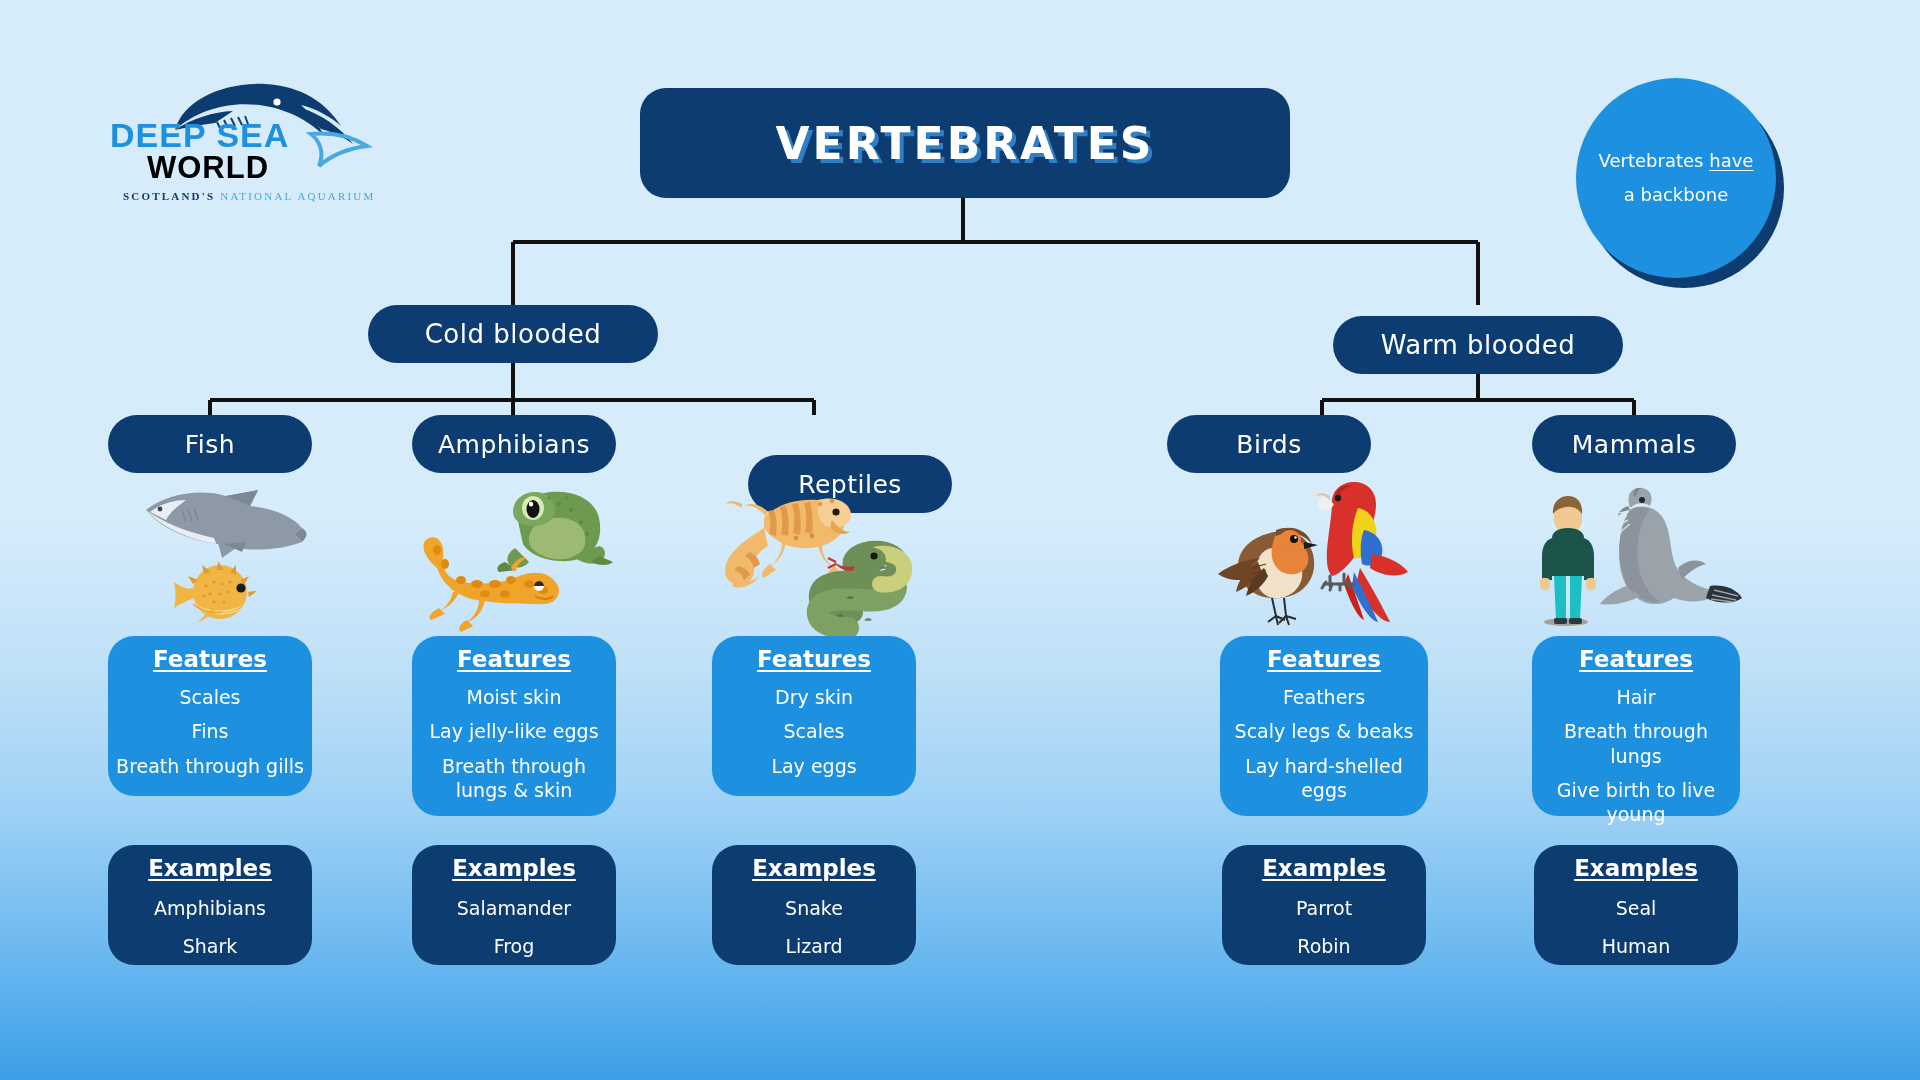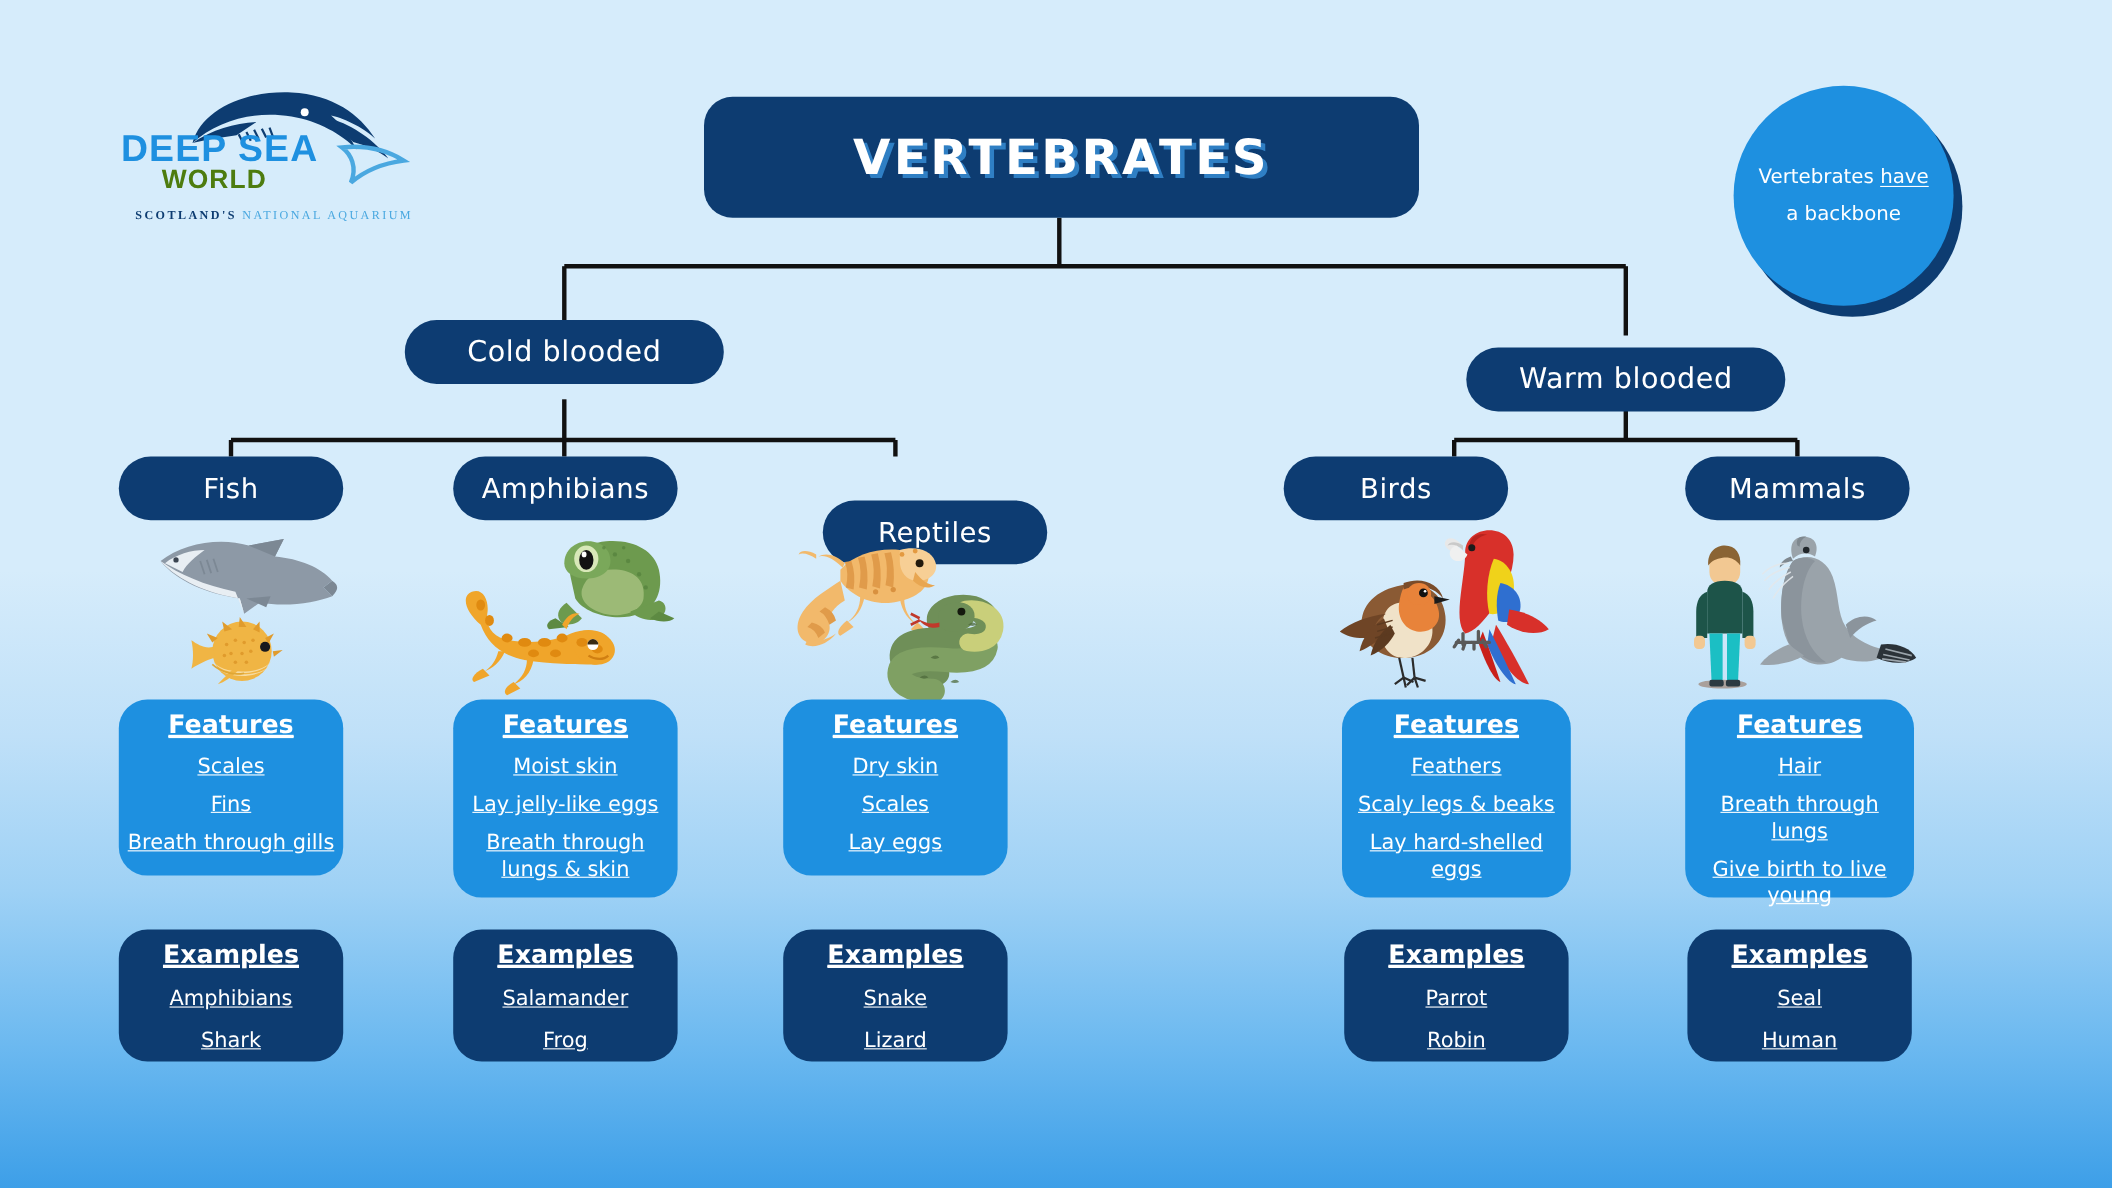--- a/index.html
+++ b/index.html
@@ -26,41 +26,41 @@
   .title-node{
     left:640px;top:88px;width:650px;height:110px;
     border-radius:26px;
     background:#0d3c71;
     font-size:44px;font-weight:bold;letter-spacing:3px;
     text-shadow:4px 4px 0 #2f7fc4;
   }
   .blood-node{
     height:58px;border-radius:29px;font-size:26px;
   }
-  #cold-node{left:368px;top:291px;width:290px;}
+  #cold-node{left:368px;top:305px;width:290px;}
   #warm-node{left:1333px;top:316px;width:290px;}
 
   .class-node{
     height:58px;border-radius:29px;font-size:25px;
   }
   #fish-node{left:108px;top:415px;width:204px;}
   #amph-node{left:412px;top:415px;width:204px;}
   #rept-node{left:748px;top:415px;width:204px;margin-top:40px;}
   #bird-node{left:1167px;top:415px;width:204px;}
   #mamm-node{left:1532px;top:415px;width:204px;}
 
   
   .card{
     position:absolute;
     border-radius:26px;
     color:#fff;
     text-align:center;
     box-sizing:border-box;
     padding:10px 4px 12px;
-    display:flex;flex-direction:column;align-items:center;text-decoration:underline;
+    display:flex;flex-direction:column;align-items:center;
   }
   .features{background:#1e90e0;}
   .examples{background:#0d3c71;}
   .card-head{
     font-size:23px;font-weight:bold;
     text-decoration:underline;text-underline-offset:3px;
     margin-bottom:8px;white-space:nowrap;
   }
   .card-line{font-size:19px;line-height:1.28;margin:5px 0;}
   .examples .card-line{margin:7px 0;}
@@ -89,22 +89,22 @@
   }
   .badge u{text-underline-offset:3px;}
 
   
   .logo{position:absolute;left:105px;top:78px;width:270px;height:120px;}
   .logo-deepsea{
     position:absolute;left:5px;top:38px;font-size:34px;font-weight:bold;
     color:#1e90e0;letter-spacing:1px;font-family:"Liberation Sans", sans-serif;
   }
   .logo-world{
-    position:absolute;left:42px;top:72px;font-size:24px;font-weight:bold;
-    color:#4d7c0f;letter-spacing:1px;font-family:"Liberation Sans", sans-serif;
+    position:absolute;left:42px;top:72px;font-size:31px;font-weight:bold;
+    color:#000000;letter-spacing:1px;font-family:"Liberation Sans", sans-serif;
   }
   .logo-tag{
     position:absolute;left:18px;top:112px;font-size:11px;letter-spacing:2.2px;
     font-family:Liberation Serif, serif;white-space:nowrap;
   }
   .logo-tag .s1{color:#0d3c71;font-weight:bold;}
   .logo-tag .s2{color:#4aa8e0;}
 
   .art{position:absolute;}
   svg{display:block;overflow:visible;}

